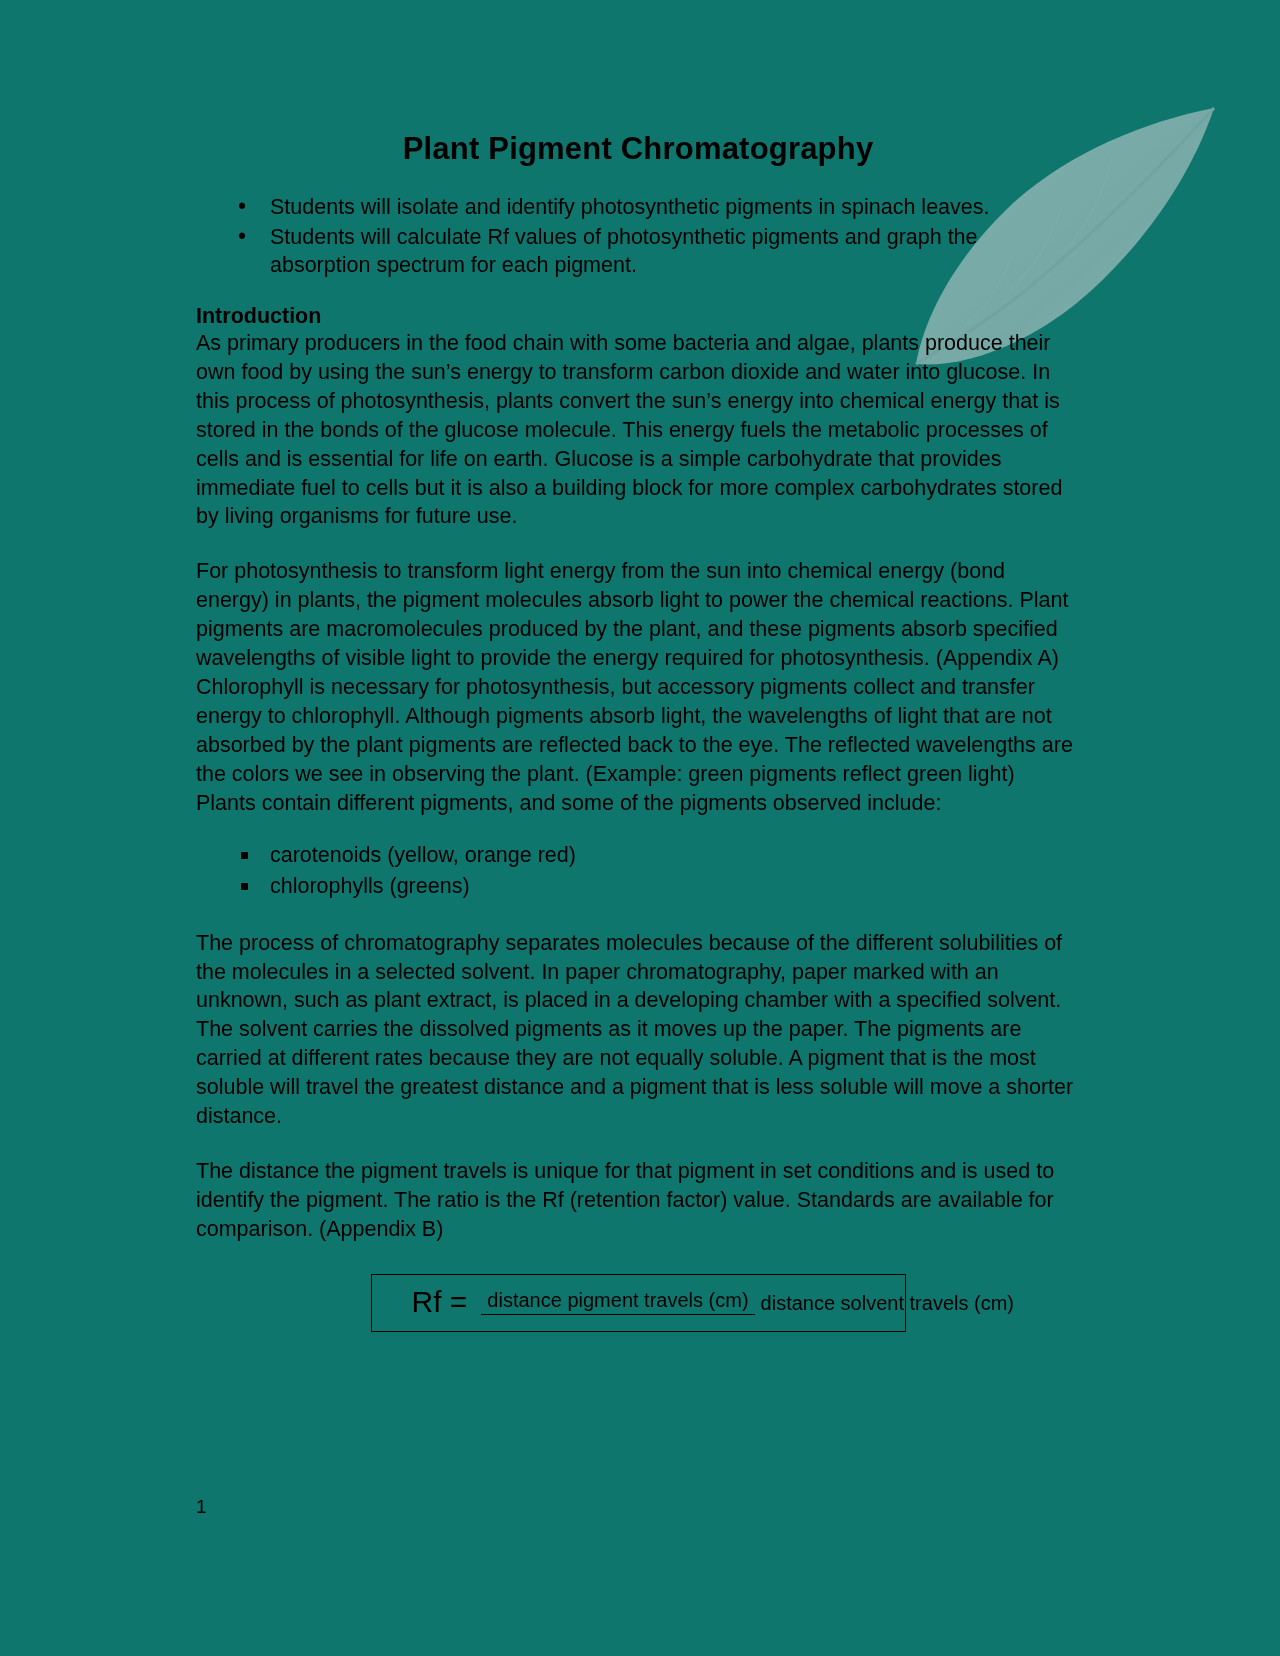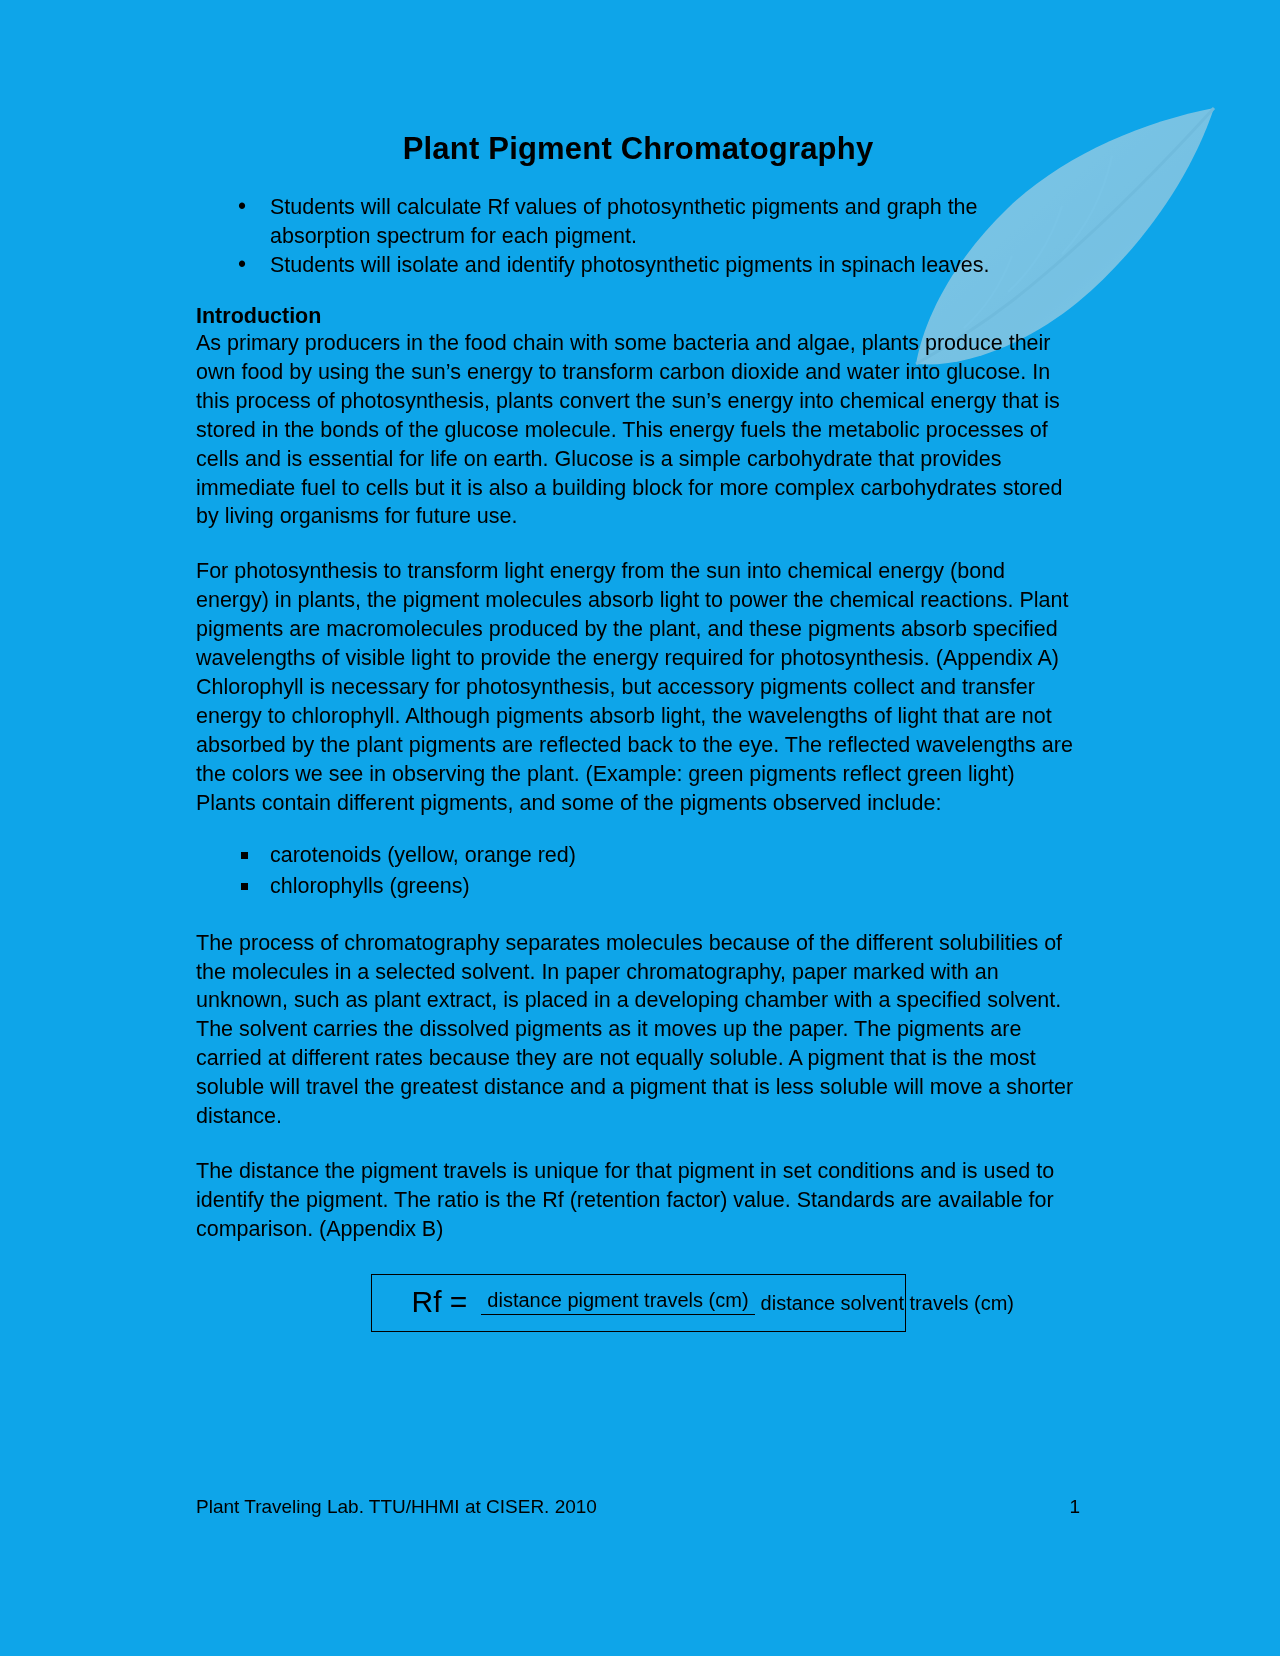--- a/index.html
+++ b/index.html
@@ -15,21 +15,21 @@
     color: #000000;
     overflow: hidden;
   }
 
   .page {
     position: absolute;
     left: 0;
     top: 0;
     width: 1280px;
     height: 1656px;
-    background: #0ea5e9;
+    background: #0f766e;
   }
 
   
   .watermark {
     position: absolute;
     right: 48px;
     top: 96px;
     width: 420px;
     height: 300px;
     pointer-events: none;
@@ -180,22 +180,22 @@
     <path d="M300,60 C292,96 276,130 250,158" stroke="#e4e4e4" stroke-width="2" fill="none"></path>
     <path d="M250,110 C240,142 222,172 196,196" stroke="#e4e4e4" stroke-width="2" fill="none"></path>
     <path d="M200,160 C190,186 174,212 152,232" stroke="#e4e4e4" stroke-width="2" fill="none"></path>
   </svg>
 
   <div class="content">
 
     <h1 class="doc-title">Plant Pigment Chromatography</h1>
 
     <ul class="bullets">
+      <li>Students will isolate and identify photosynthetic pigments in spinach leaves.</li>
       <li>Students will calculate Rf values of photosynthetic pigments and graph the absorption spectrum for each pigment.</li>
-      <li>Students will isolate and identify photosynthetic pigments in spinach leaves.</li>
     </ul>
 
     <div class="section-head">Introduction</div>
 
     <p class="body">As primary producers in the food chain with some bacteria and algae, plants produce their own food by using the sun’s energy to transform carbon dioxide and water into glucose.  In this process of photosynthesis, plants convert the sun’s energy into chemical energy that is stored in the bonds of the glucose molecule. This energy fuels the metabolic processes of cells and is essential for life on earth. Glucose is a simple carbohydrate that provides immediate fuel to cells but it is also a building block for more complex carbohydrates stored by living organisms for future use.</p>
 
     <p class="body">For photosynthesis to transform light energy from the sun into chemical energy (bond energy) in plants, the pigment molecules absorb light to power the chemical reactions.  Plant pigments are macromolecules produced by the plant, and these pigments absorb specified wavelengths of visible light to provide the energy required for photosynthesis. (Appendix A)   Chlorophyll is necessary for photosynthesis, but accessory pigments collect and transfer energy to chlorophyll. Although pigments absorb light, the wavelengths of light that are not absorbed by the plant pigments are reflected back to the eye.  The reflected wavelengths are the colors we see in observing the plant. (Example:  green pigments reflect green light) Plants contain different pigments, and some of the pigments observed include:</p>
 
     <ul class="sub-bullets">
       <li>carotenoids (yellow, orange red)</li>
@@ -212,17 +212,16 @@
       <div class="rf-label">Rf =</div>
       <div class="fraction">
         <div class="frac-num">distance pigment travels (cm)</div>
         <div class="frac-den">distance solvent travels (cm)</div>
       </div>
     </div>
 
   </div>
 
   <div class="footer">
-    <span>Plant Traveling Lab.  TTU/HHMI at CISER. 2010</span>
     <span class="page-num">1</span>
   </div>
 
 </div>
 
 </body></html>

